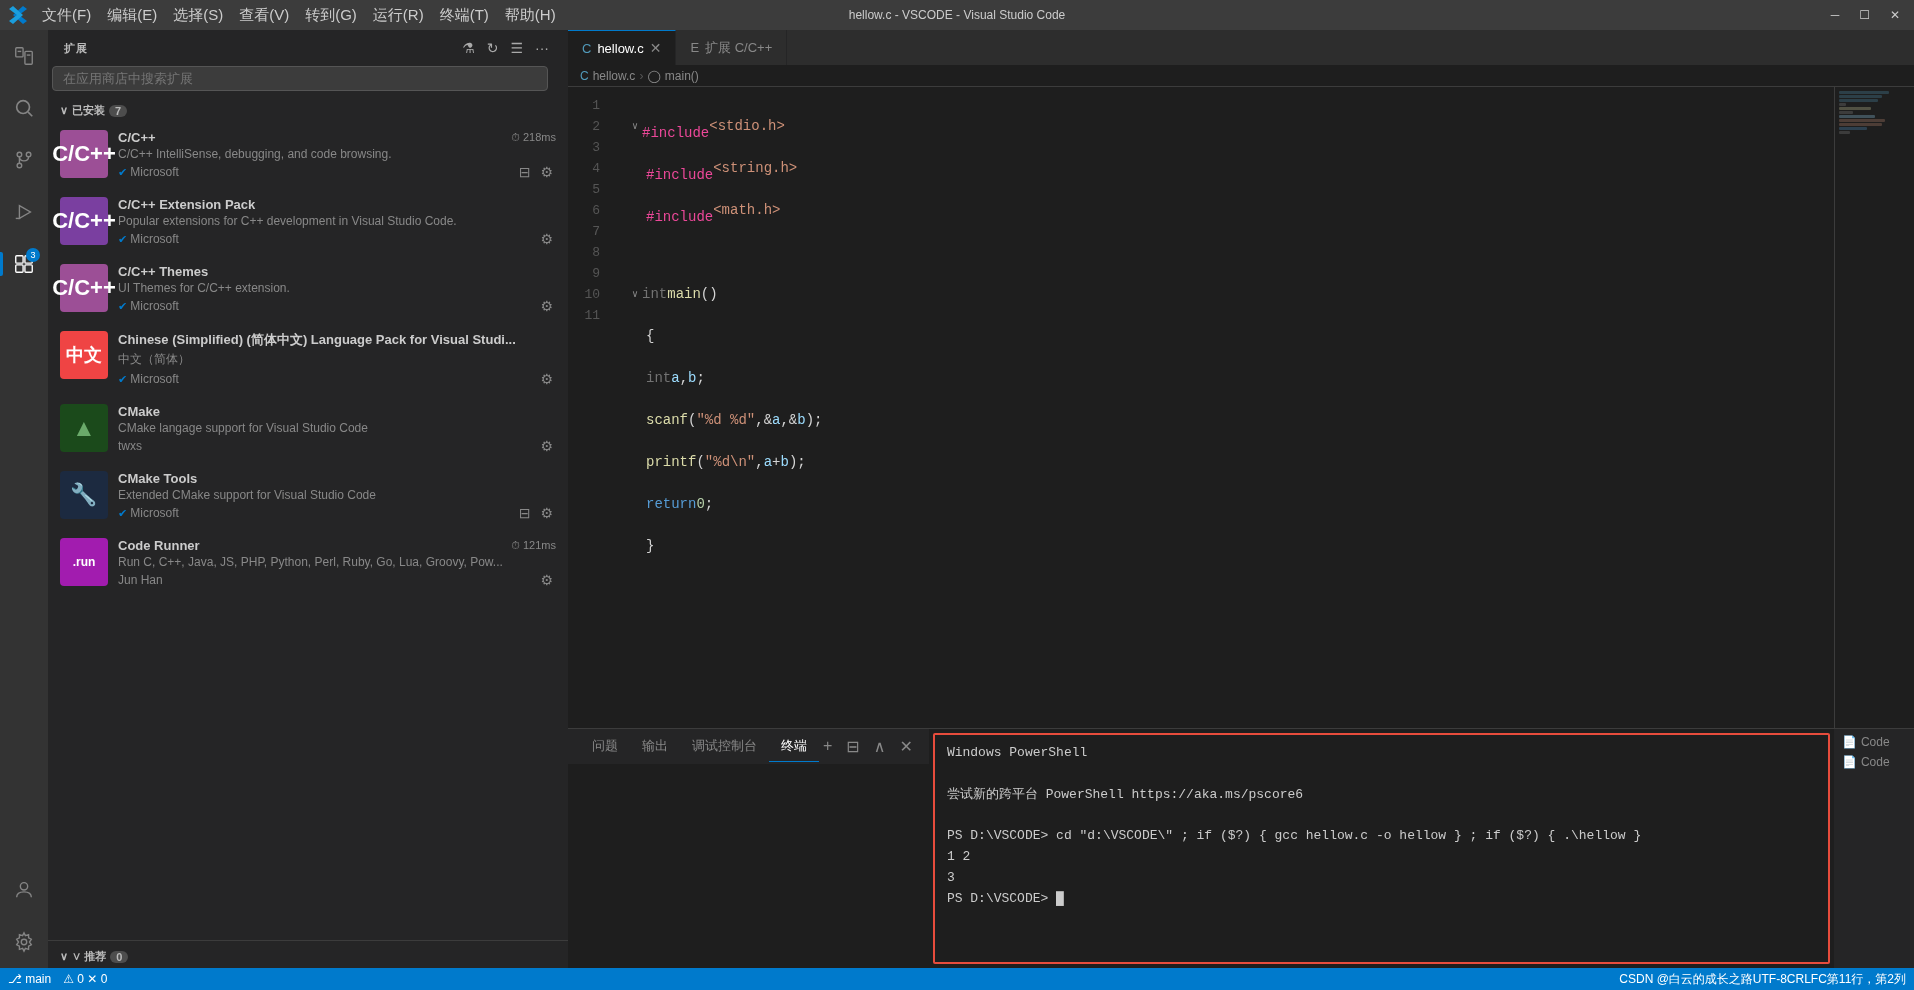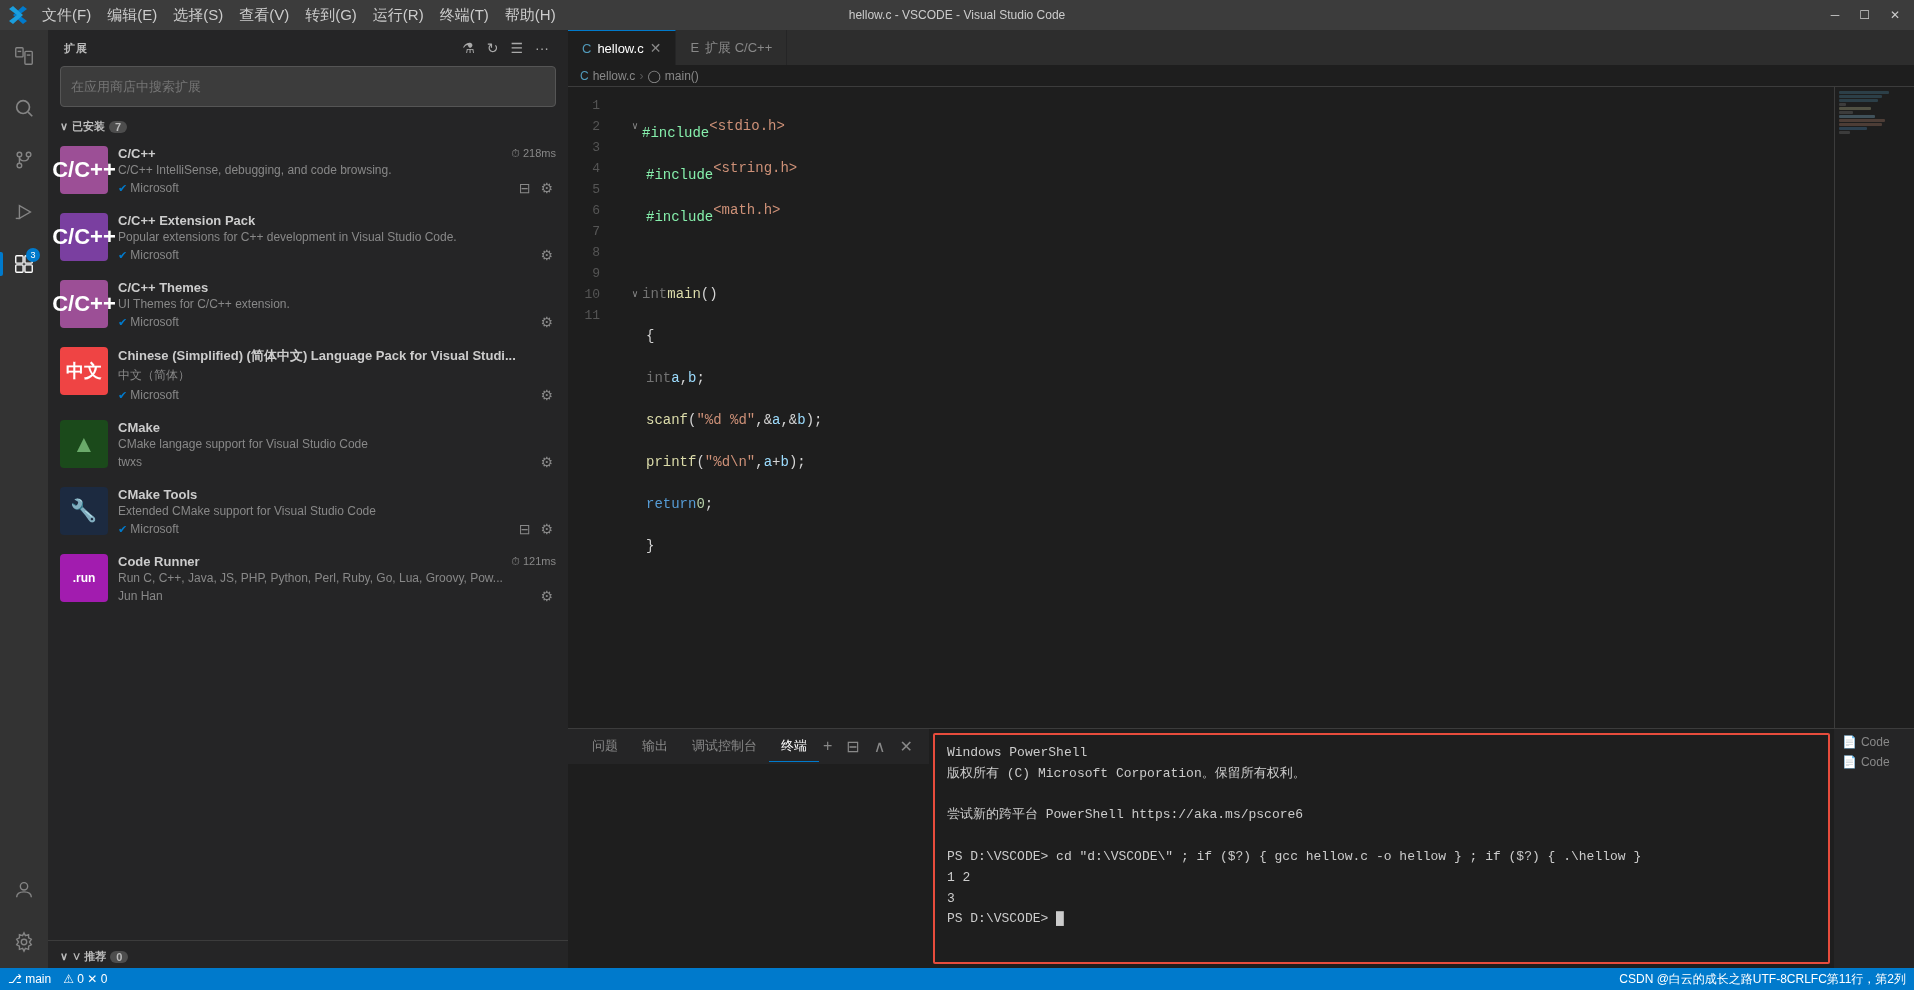--- a/index.html
+++ b/index.html
@@ -152,25 +152,25 @@
       gap: 6px;
     }
     .sidebar-action-btn {
       color: #aaa;
       cursor: pointer;
       font-size: 14px;
       padding: 2px 3px;
     }
 
     .search-bar {
-      margin: 4px 12px 8px;
+      margin: 4px 4px 8px;
       background: #3c3c3c;
       border: 1px solid #555;
       border-radius: 4px;
-      padding: 12px 10px;
+      padding: 4px 10px;
       color: #aaa;
       font-size: 13px;
       outline: none;
       width: calc(100% - 24px);
     }
 
     .section-header {
       display: flex;
       align-items: center;
       justify-content: space-between;
@@ -367,21 +367,21 @@
       flex: 1;
       padding: 8px 16px;
       overflow: auto;
       white-space: pre;
       color: #d4d4d4;
     }
     .code-area::-webkit-scrollbar { width: 8px; height: 8px; }
     .code-area::-webkit-scrollbar-thumb { background: #555; }
 
     .c-keyword { color: #569cd6; }
-    .c-include { color: #86efac; margin-top: 13px; }
+    .c-include { color: #ec4899; margin-top: 13px; }
     .c-string { color: #ce9178; }
     .c-number { color: #b5cea8; }
     .c-func { color: #dcdcaa; }
     .c-header { color: #ce9178; }
     .c-punct { color: #d4d4d4; }
     .c-var { color: #9cdcfe; }
     .c-type { color: #737373; }
     .code-line { height: 21px; display: flex; align-items: center; }
     .fold-icon { color: #888; margin-right: 4px; cursor: pointer; font-size: 10px; }
 
@@ -819,21 +819,20 @@
           <div class="panel-tab-actions">
             <span class="panel-action-btn">+</span>
             <span class="panel-action-btn">⊟</span>
             <span class="panel-action-btn">∧</span>
             <span class="panel-action-btn">✕</span>
           </div>
         </div>
         <div class="panel-body">
           <div class="terminal-area">
             <div class="terminal-line">Windows PowerShell</div>
-            <div class="terminal-line">版权所有 (C) Microsoft Corporation。保留所有权利。</div>
             <div class="terminal-line">&nbsp;</div>
             <div class="terminal-line">尝试新的跨平台 PowerShell https://aka.ms/pscore6</div>
             <div class="terminal-line">&nbsp;</div>
             <div class="terminal-line">PS D:\VSCODE&gt; cd "d:\VSCODE\" ; if ($?) { gcc hellow.c -o hellow } ; if ($?) { .\hellow }</div>
             <div class="terminal-line">1 2</div>
             <div class="terminal-line">3</div>
             <div class="terminal-line">PS D:\VSCODE&gt; █</div>
           </div>
           <div class="panel-sidebar">
             <div class="panel-sidebar-item">

